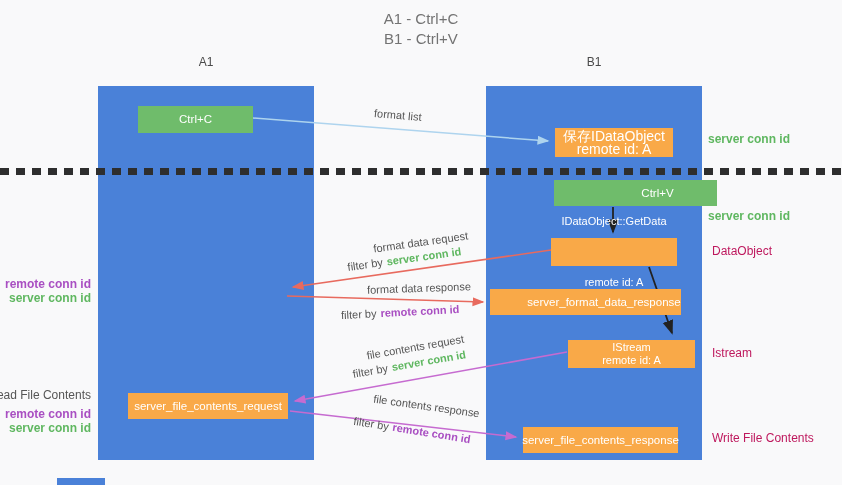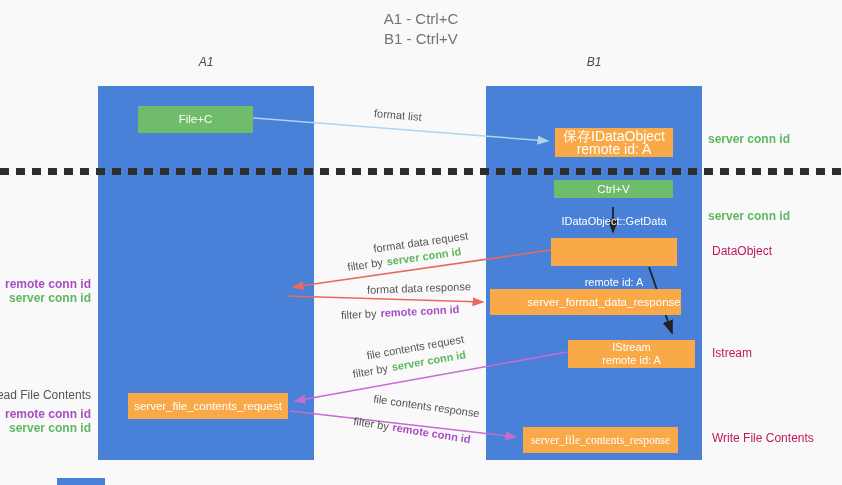--- a/index.html
+++ b/index.html
@@ -6,21 +6,21 @@
   .canvas {
     position:relative; width:842px; height:485px;
     background:#f9f9fa; overflow:hidden;
     font-family:"Liberation Sans", sans-serif;
   }
   .title {
     position:absolute; top:9px; left:0; width:842px;
     text-align:center; font-size:15px; color:#737373; line-height:20px;
   }
   .col-header { position:absolute; top:55px; width:216px; text-align:center;
-    font-size:12px; color:#4a4a4a; line-height:14px;font-style:italic; }
+    font-size:12px; color:#4a4a4a; line-height:14px; }
   .col-header.a { left:98px; }
   .col-header.b { left:486px; }
   .col { position:absolute; top:86px; width:216px; height:374px; background:#4a81d8; }
   .col.a { left:98px; }
   .col.b { left:486px; }
   .divider {
     position:absolute; left:0; top:168px; width:842px; height:7px;
     background:repeating-linear-gradient(90deg,#2e2e2e 0 9px, rgba(0,0,0,0) 9px 16px);
   }
   .node {
@@ -80,29 +80,29 @@
     <line x1="253" y1="118" x2="548" y2="141" stroke="#aed4ee" stroke-width="1.5" marker-end="url(#m-blue)"></line>
     <line x1="613" y1="207" x2="613" y2="232" stroke="#222222" stroke-width="1.8" marker-end="url(#m-black)"></line>
     <line x1="551" y1="250" x2="293" y2="287" stroke="#e86a5e" stroke-width="1.5" marker-end="url(#m-red)"></line>
     <line x1="287" y1="296" x2="483" y2="302" stroke="#e86a5e" stroke-width="1.5" marker-end="url(#m-red)"></line>
     <line x1="649" y1="267" x2="672" y2="333" stroke="#222222" stroke-width="1.8" marker-end="url(#m-black)"></line>
     <line x1="567" y1="352" x2="295" y2="401" stroke="#c66bd0" stroke-width="1.5" marker-end="url(#m-magenta)"></line>
     <line x1="290" y1="411" x2="516" y2="437" stroke="#c66bd0" stroke-width="1.5" marker-end="url(#m-magenta)"></line>
   </svg>
 
   <div class="node green" style="left:138px; top:106px; width:115px; height:27px;">
-    <span>File+C</span>
+    <span>Ctrl+C</span>
   </div>
 
   <div class="node orange" style="left:555px; top:128px; width:118px; height:29px; font-size:14px;">
     <span>保存IDataObject</span>
     <span>remote id: A</span>
   </div>
 
-  <div class="node green" style="left:554px; top:180px; width:119px; height:18px;">
+  <div class="node green" style="left:554px; top:180px; width:119px; height:26px;padding-left:44px;">
     <span>Ctrl+V</span>
   </div>
 
   <div class="node orange" style="left:551px; top:238px; width:126px; height:28px; font-size:11px;gap:48px;">
     <span>IDataObject::GetData</span>
     <span>remote id: A</span>
   </div>
 
 
   <div class="node orange" style="left:490px; top:289px; width:154px; height:26px;padding-left:37px;">
@@ -111,21 +111,21 @@
 
   <div class="node orange" style="left:568px; top:340px; width:127px; height:28px; font-size:11px;">
     <span>IStream</span>
     <span>remote id: A</span>
   </div>
 
   <div class="node orange" style="left:128px; top:393px; width:160px; height:26px;">
     <span>server_file_contents_request</span>
   </div>
 
-  <div class="node orange" style="left:523px; top:427px; width:155px; height:26px;font-family:Liberation Serif, serif;">
+  <div class="node orange" style="left:523px; top:427px; width:155px; height:26px;">
     <span>server_file_contents_response</span>
   </div>
 
   <div class="divider"></div>
 
   <div class="albl" style="left:374px; top:109px; transform:rotate(5deg);">format list</div>
 
   <div class="albl" style="left:373px; top:236px; transform:rotate(-8deg);">format data request</div>
   <div class="albl" style="left:347px; top:253px; transform:rotate(-8deg);">
     <span>filter by</span><span class="key green-t">server conn id</span>

